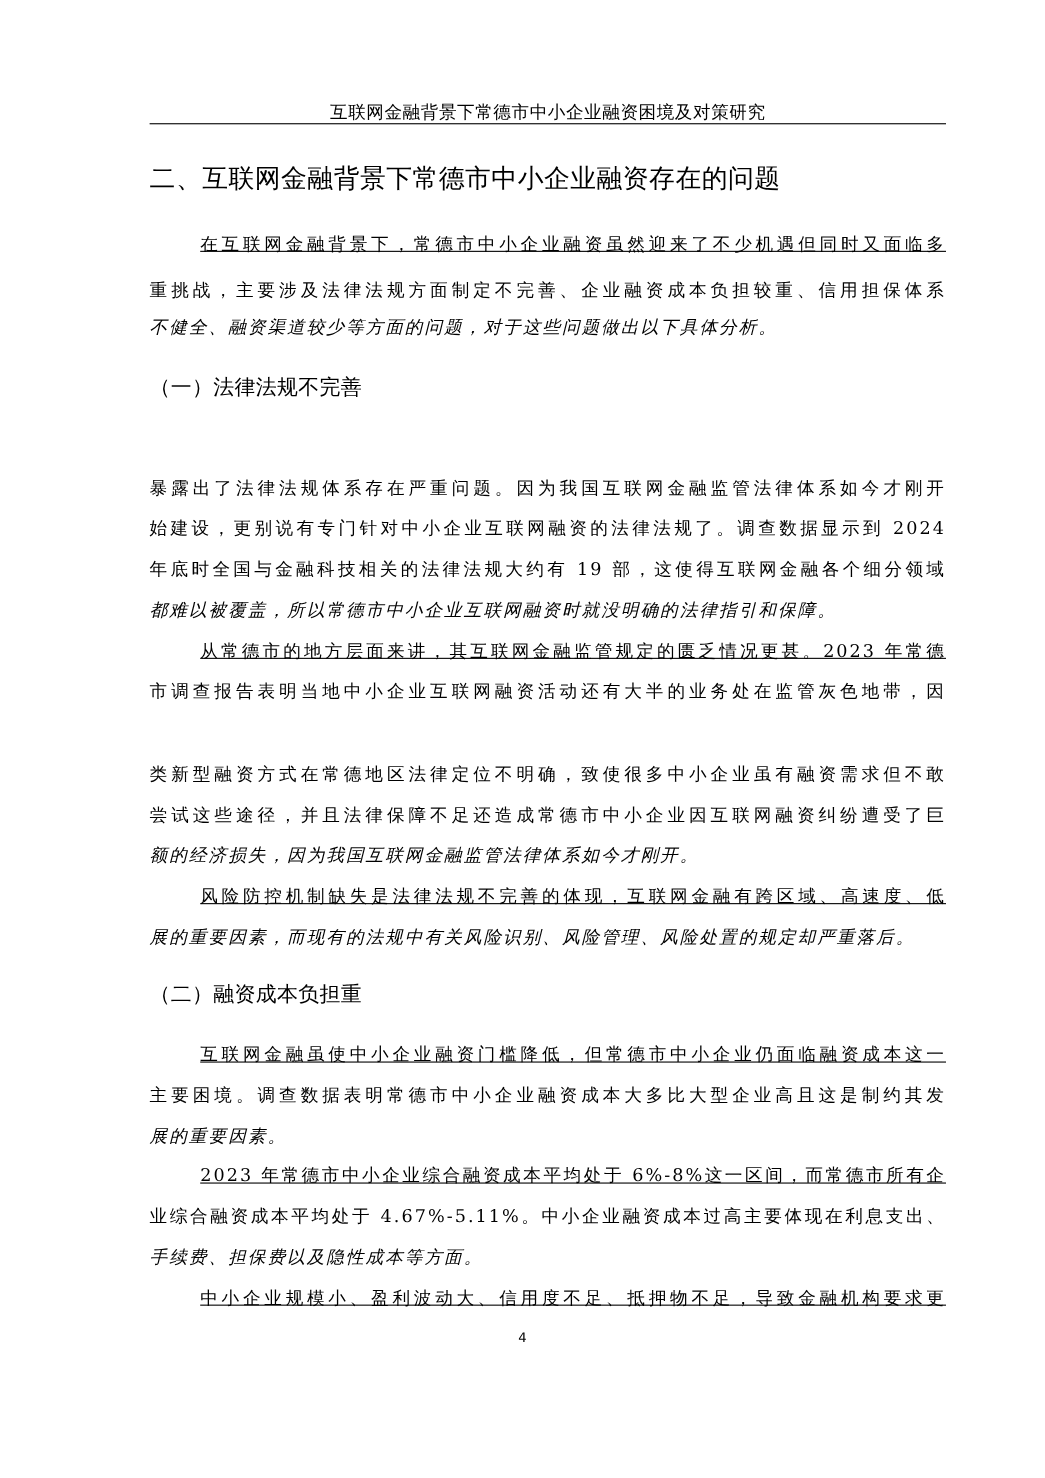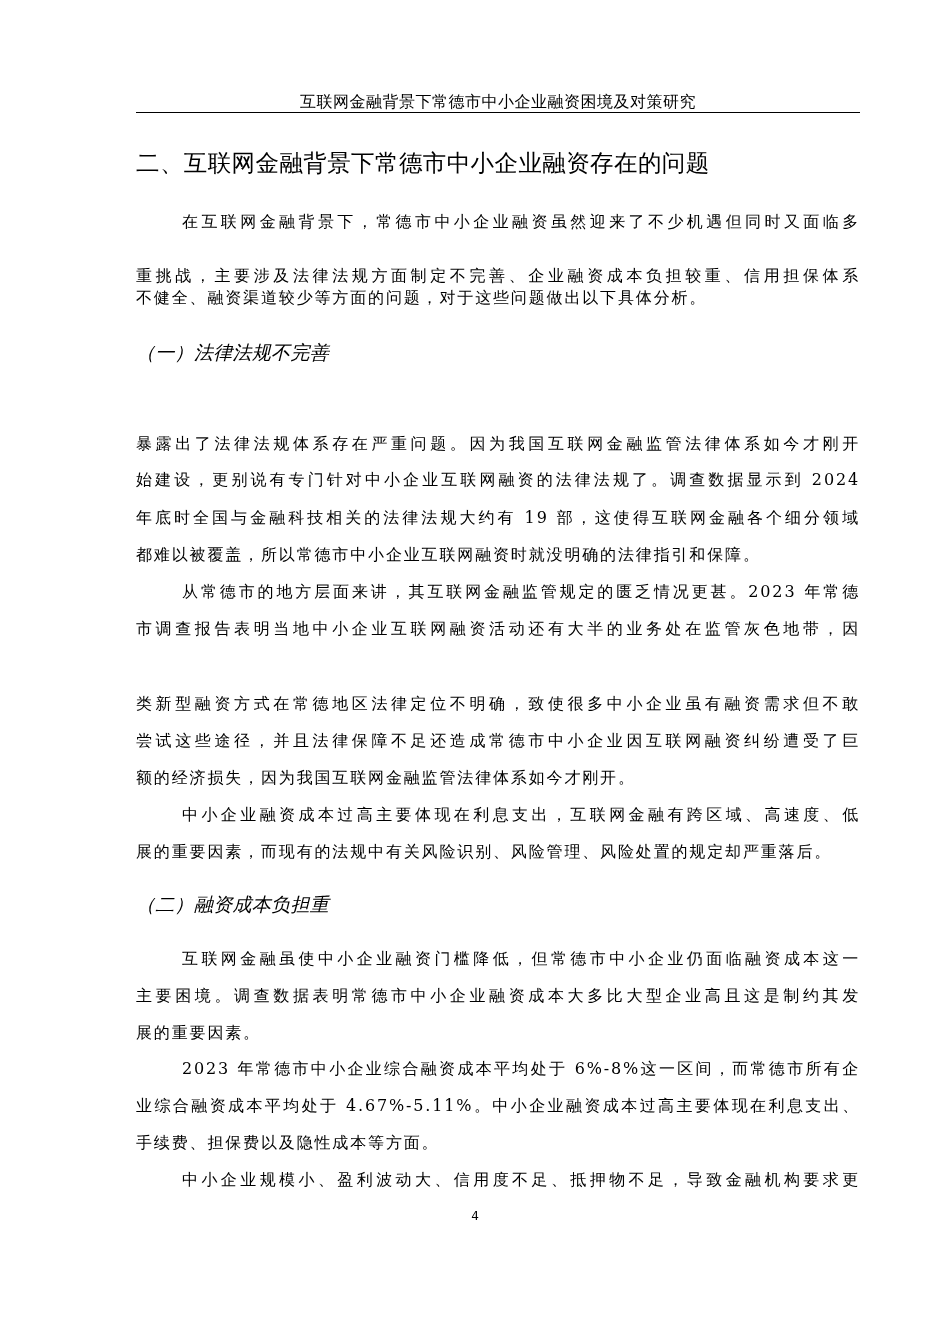--- a/index.html
+++ b/index.html
@@ -5,56 +5,56 @@
     html, body { margin: 0; padding: 0; background: #ffffff; }
     body { width: 950px; height: 1344px; position: relative; overflow: hidden;
            font-family: "DejaVu Serif", "Liberation Serif", serif; color: #000; }
     .page { position: absolute; left: 0; top: 0; width: 950px; height: 1024px; background: #fff; }
     .running-header { position: absolute; left: 136px; top: 92px; width: 724px; text-align: center;
                       font-size: 16px; line-height: 20px; letter-spacing: 0.5px; color: #000; }
     .header-rule { position: absolute; left: 136px; top: 112px; width: 724px; height: 0; border-top: 1px solid #000; }
     .h1 { position: absolute; left: 136px; top: 146px; font-family: Liberation Serif, serif;
           font-size: 23.5px; line-height: 34px; letter-spacing: 0.4px; white-space: nowrap; }
     .h2 { position: absolute; left: 136px; font-family: "DejaVu Sans", "Liberation Sans", sans-serif;
-          font-size: 19px; line-height: 28px; white-space: nowrap; letter-spacing: 0.3px; font-style: italic; }
+          font-size: 19px; line-height: 28px; white-space: nowrap; letter-spacing: 0.3px; }
     .line { position: absolute; left: 136px; width: 724px; font-size: 16px; line-height: 24px;
             white-space: nowrap; letter-spacing: 1.85px; text-align: justify; text-align-last: justify; }
-    .line.indent { left: 182px; width: 678px; }
-    .line.last { text-align-last: left; }
+    .line.indent { left: 182px; width: 678px; text-decoration: underline; }
+    .line.last { text-align-last: left; font-style: italic; }
     .page-number { position: absolute; left: 0; width: 950px; top: 1208px; text-align: center;
                    font-family: "DejaVu Sans", "Liberation Sans", sans-serif; font-size: 12px; line-height: 16px; }
   </style>
 </head>
 <body>
 
 <div class="page">
 
   <div class="running-header">互联网金融背景下常德市中小企业融资困境及对策研究</div>
   <div class="header-rule"></div>
 
   <div class="h1">二、互联网金融背景下常德市中小企业融资存在的问题</div>
 
   <div class="line indent" style="top:210px">在互联网金融背景下，常德市中小企业融资虽然迎来了不少机遇但同时又面临多</div>
-  <div class="line" style="top:264px">重挑战，主要涉及法律法规方面制定不完善、企业融资成本负担较重、信用担保体系</div>
+  <div class="line" style="top:252px">重挑战，主要涉及法律法规方面制定不完善、企业融资成本负担较重、信用担保体系</div>
   <div class="line last" style="top:286px">不健全、融资渠道较少等方面的问题，对于这些问题做出以下具体分析。</div>
 
   <div class="h2" style="top:338px">（一）法律法规不完善</div>
 
   <div class="line" style="top:432px">暴露出了法律法规体系存在严重问题。因为我国互联网金融监管法律体系如今才刚开</div>
   <div class="line" style="top:468px">始建设，更别说有专门针对中小企业互联网融资的法律法规了。调查数据显示到 2024</div>
   <div class="line" style="top:506px">年底时全国与金融科技相关的法律法规大约有 19 部，这使得互联网金融各个细分领域</div>
   <div class="line last" style="top:543px">都难以被覆盖，所以常德市中小企业互联网融资时就没明确的法律指引和保障。</div>
 
   <div class="line indent" style="top:580px">从常德市的地方层面来讲，其互联网金融监管规定的匮乏情况更甚。2023 年常德</div>
   <div class="line" style="top:617px">市调查报告表明当地中小企业互联网融资活动还有大半的业务处在监管灰色地带，因</div>
   <div class="line" style="top:692px">类新型融资方式在常德地区法律定位不明确，致使很多中小企业虽有融资需求但不敢</div>
   <div class="line" style="top:729px">尝试这些途径，并且法律保障不足还造成常德市中小企业因互联网融资纠纷遭受了巨</div>
   <div class="line last" style="top:766px">额的经济损失，因为我国互联网金融监管法律体系如今才刚开。</div>
 
-  <div class="line indent" style="top:803px">中小企业融资成本过高主要体现在利息支出，互联网金融有跨区域、高速度、低</div>
+  <div class="line indent" style="top:803px">风险防控机制缺失是法律法规不完善的体现，互联网金融有跨区域、高速度、低</div>
   <div class="line last" style="top:840px">展的重要因素，而现有的法规中有关风险识别、风险管理、风险处置的规定却严重落后。</div>
 
   <div class="h2" style="top:890px">（二）融资成本负担重</div>
 
   <div class="line indent" style="top:947px">互联网金融虽使中小企业融资门槛降低，但常德市中小企业仍面临融资成本这一</div>
   <div class="line last" style="top:1021px">展的重要因素。</div>
   <div class="line" style="top:984px">主要困境。调查数据表明常德市中小企业融资成本大多比大型企业高且这是制约其发</div>
 
   <div class="line indent" style="top:1057px">2023 年常德市中小企业综合融资成本平均处于 6%-8%这一区间，而常德市所有企</div>
   <div class="line" style="top:1094px">业综合融资成本平均处于 4.67%-5.11%。中小企业融资成本过高主要体现在利息支出、</div>

